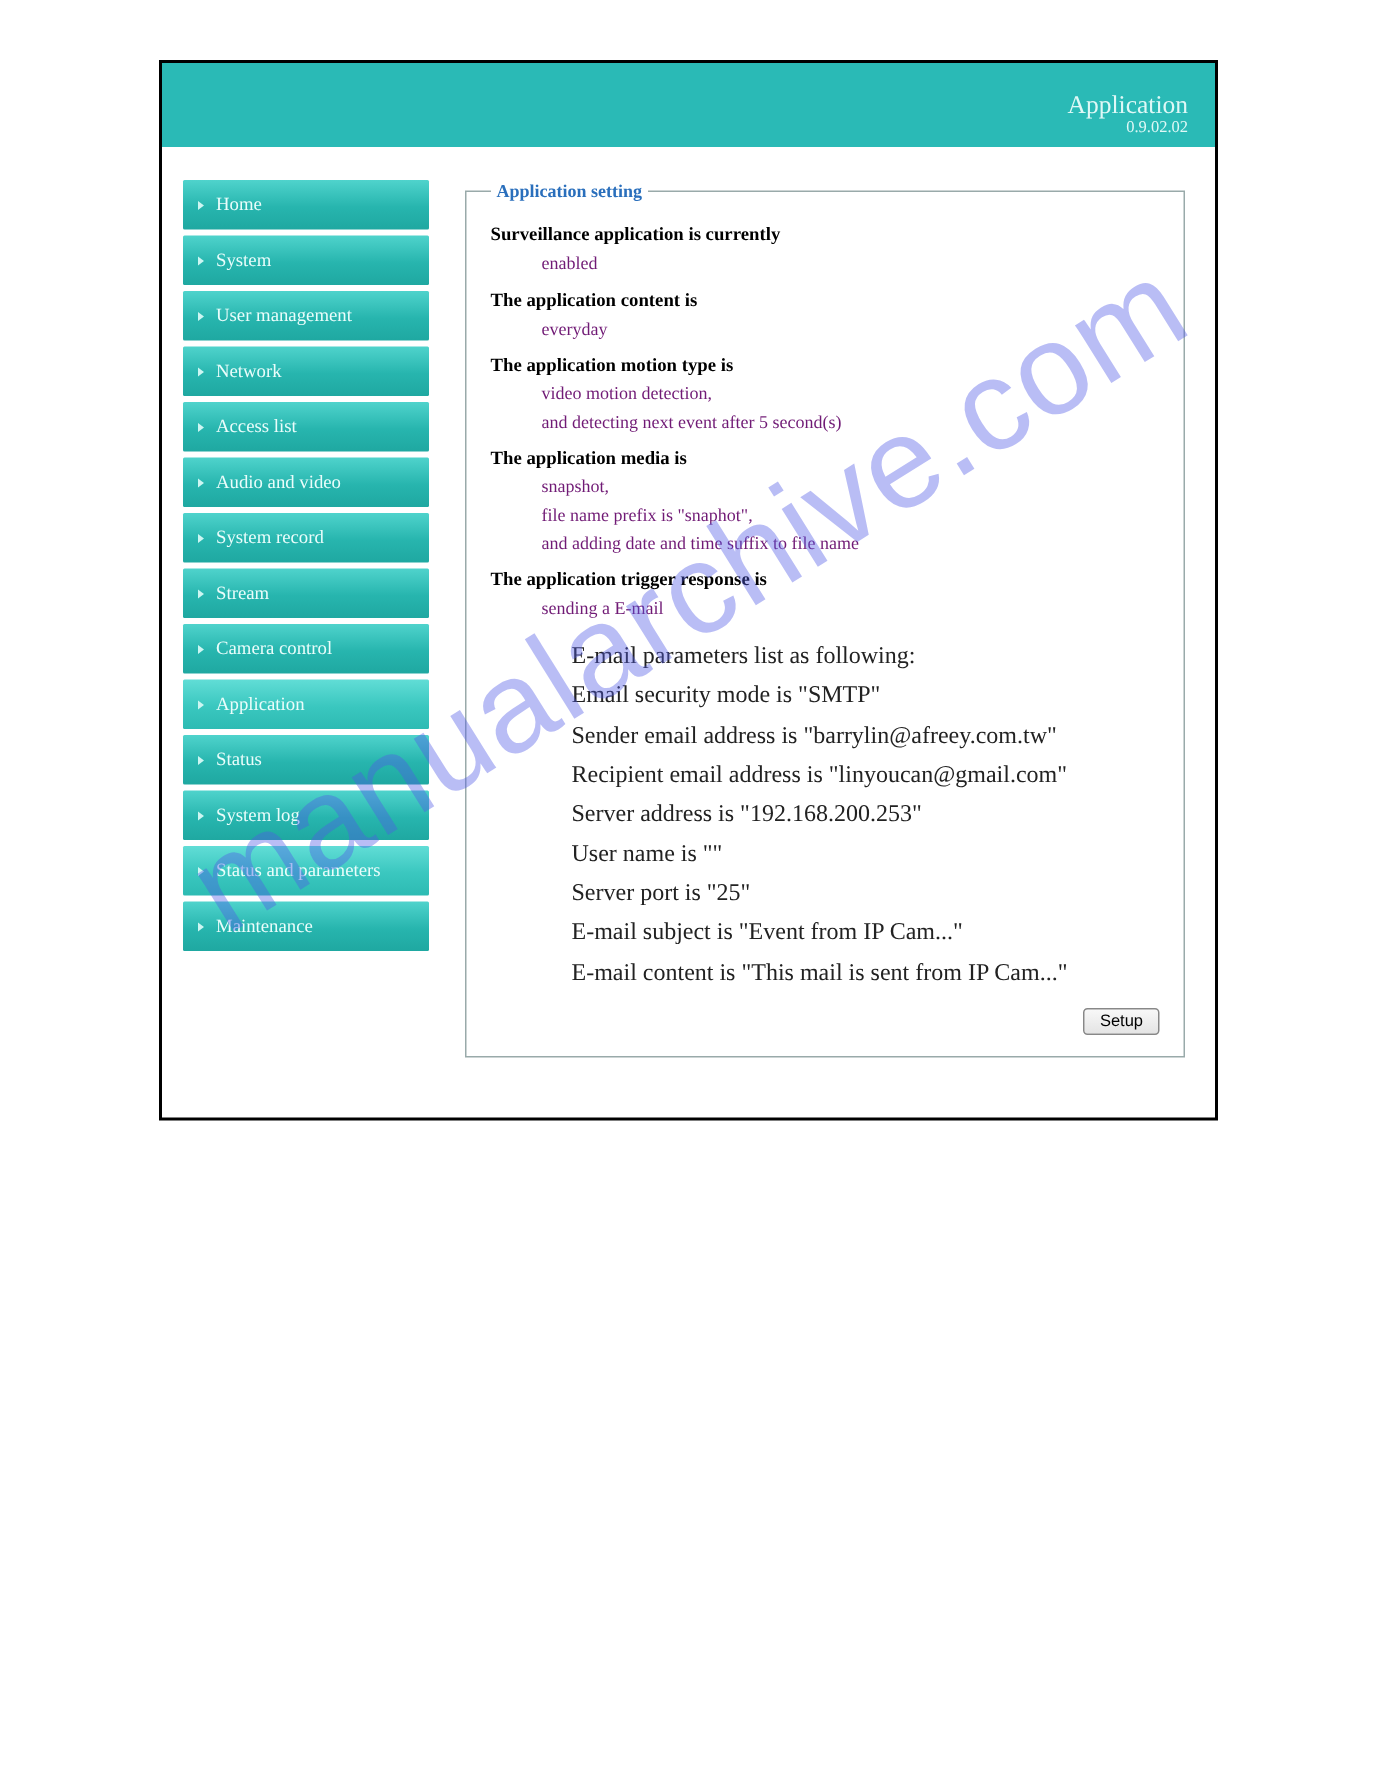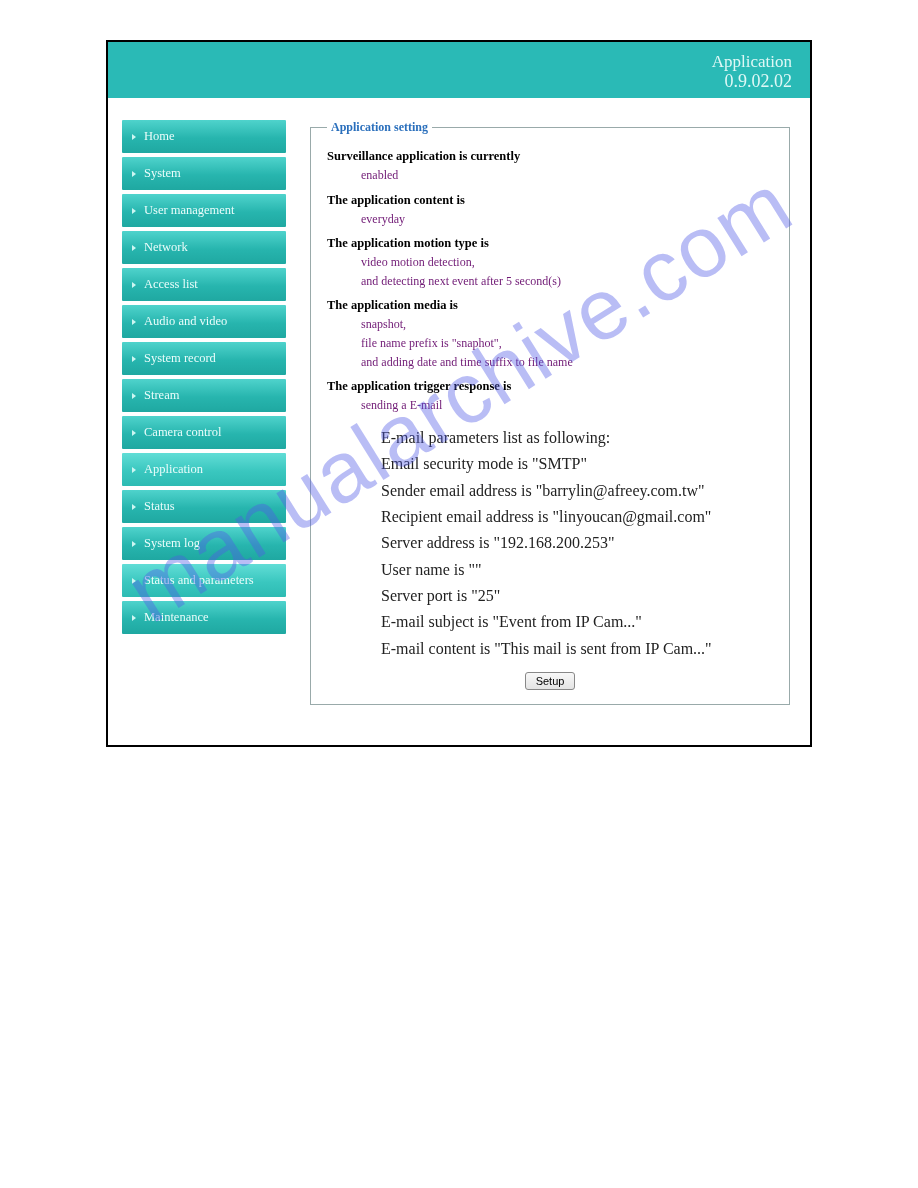--- a/index.html
+++ b/index.html
@@ -20,21 +20,21 @@
     background: #2abab6;
     display: flex;
     align-items: flex-end;
     justify-content: flex-end;
     padding: 6px 18px;
     color: #dff8f6;
     font-size: 17px;
     line-height: 1.15;
     text-align: right;
   }
-  .header .ver { font-size: 18px; text-align: right; }
+  .header .ver { font-size: 11px; text-align: right; }
   .body-area {
     display: flex;
     padding: 22px 20px 40px 14px;
     gap: 24px;
     min-height: 620px;
   }
   .sidebar {
     width: 164px;
     display: flex;
     flex-direction: column;
@@ -90,21 +90,21 @@
     line-height: 1.55;
   }
   .sub-line {
     font-size: 16px;
     color: #222;
     padding-left: 54px;
     line-height: 1.65;
   }
   .btn-row {
     display: flex;
-    justify-content: center;
+    justify-content: flex-end;
     margin-top: 10px;
   }
   button.setup {
     font-size: 11px;
     padding: 2px 10px;
     background: linear-gradient(#f8f8f8, #e4e4e4);
     border: 1px solid #888;
     border-radius: 3px;
     cursor: pointer;
   }

